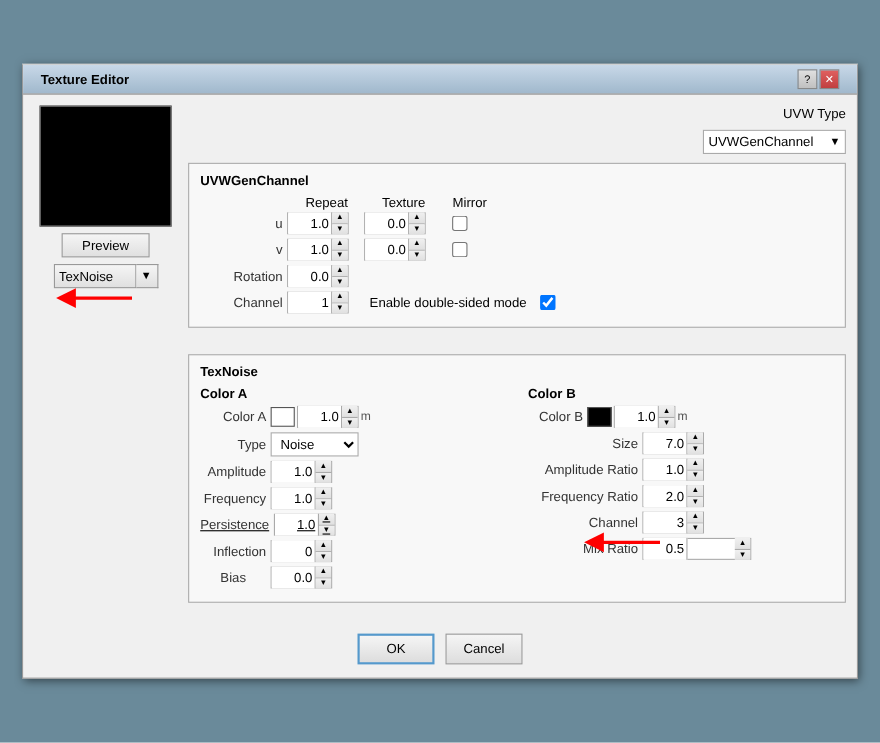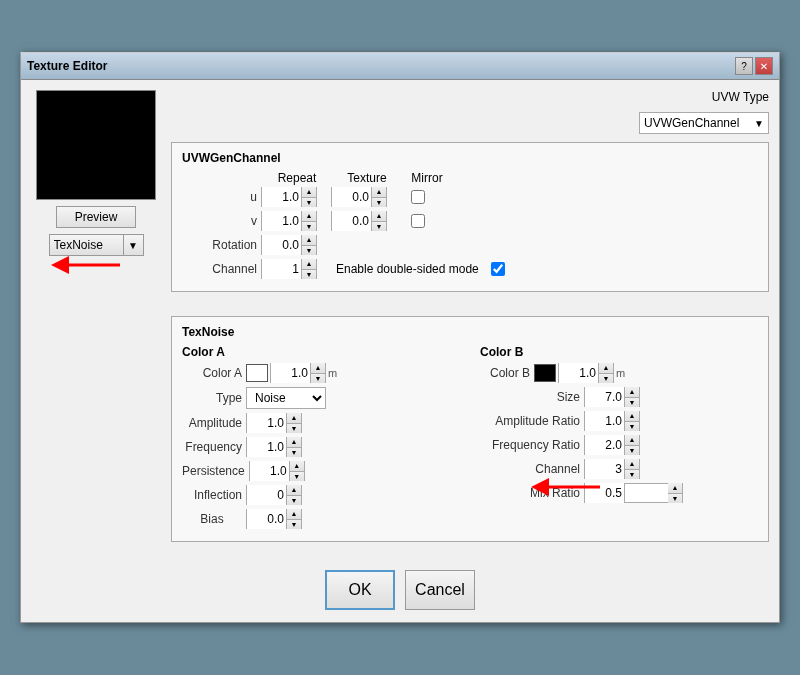--- a/index.html
+++ b/index.html
@@ -15,21 +15,21 @@
     }
     .window {
       background: #f0f0f0;
       border: 1px solid #999;
       border-top: 1px solid #ccc;
       width: 760px;
       box-shadow: 2px 2px 8px rgba(0,0,0,0.5);
     }
     .title-bar {
       background: linear-gradient(to bottom, #c8d8e8, #a0b8cc);
-      padding: 4px 6px;
+      padding: 4px 16px;
       display: flex;
       align-items: center;
       justify-content: space-between;
       border-bottom: 1px solid #888;
     }
     .title-bar-text {
       font-weight: bold;
       font-size: 12px;
       color: #000;
     }
@@ -197,22 +197,22 @@
       margin-left: 2px;
     }
     .bottom-bar {
       display: flex;
       justify-content: center;
       gap: 10px;
       padding: 10px 0 12px 0;
     }
     .ok-btn, .cancel-btn {
       width: 70px;
-      height: 40px;
-      font-size: 16px;
+      height: 28px;
+      font-size: 12px;
       cursor: pointer;
       background: linear-gradient(to bottom, #f5f5f5, #ddd);
       border: 1px solid #999;
     }
     .ok-btn {
       border: 2px solid #5599cc;
     }
     .window-wrapper {
       position: relative;
     }
@@ -369,21 +369,21 @@
                 <span class="field-label" style="min-width:60px; text-align:right;">Frequency</span>
                 <div class="spin-input" style="margin-left:4px;">
                   <input class="spin-value" type="text" value="1.0" style="">
                   <div class="spin-buttons">
                       <button class="spin-up">▲</button>
                       <button class="spin-down">▼</button>
                     </div>
                 </div>
               </div>
 
-              <div class="field-row" style="margin-top:4px;">
+              <div class="field-row" style="margin-top:4px;text-decoration:underline;">
                 <span class="field-label" style="min-width:60px; text-align:right;">Persistence</span>
                 <div class="spin-input" style="margin-left:4px;">
                   <input class="spin-value" type="text" value="1.0" style="">
                   <div class="spin-buttons">
                       <button class="spin-up">▲</button>
                       <button class="spin-down">▼</button>
                     </div>
                 </div>
               </div>
 

